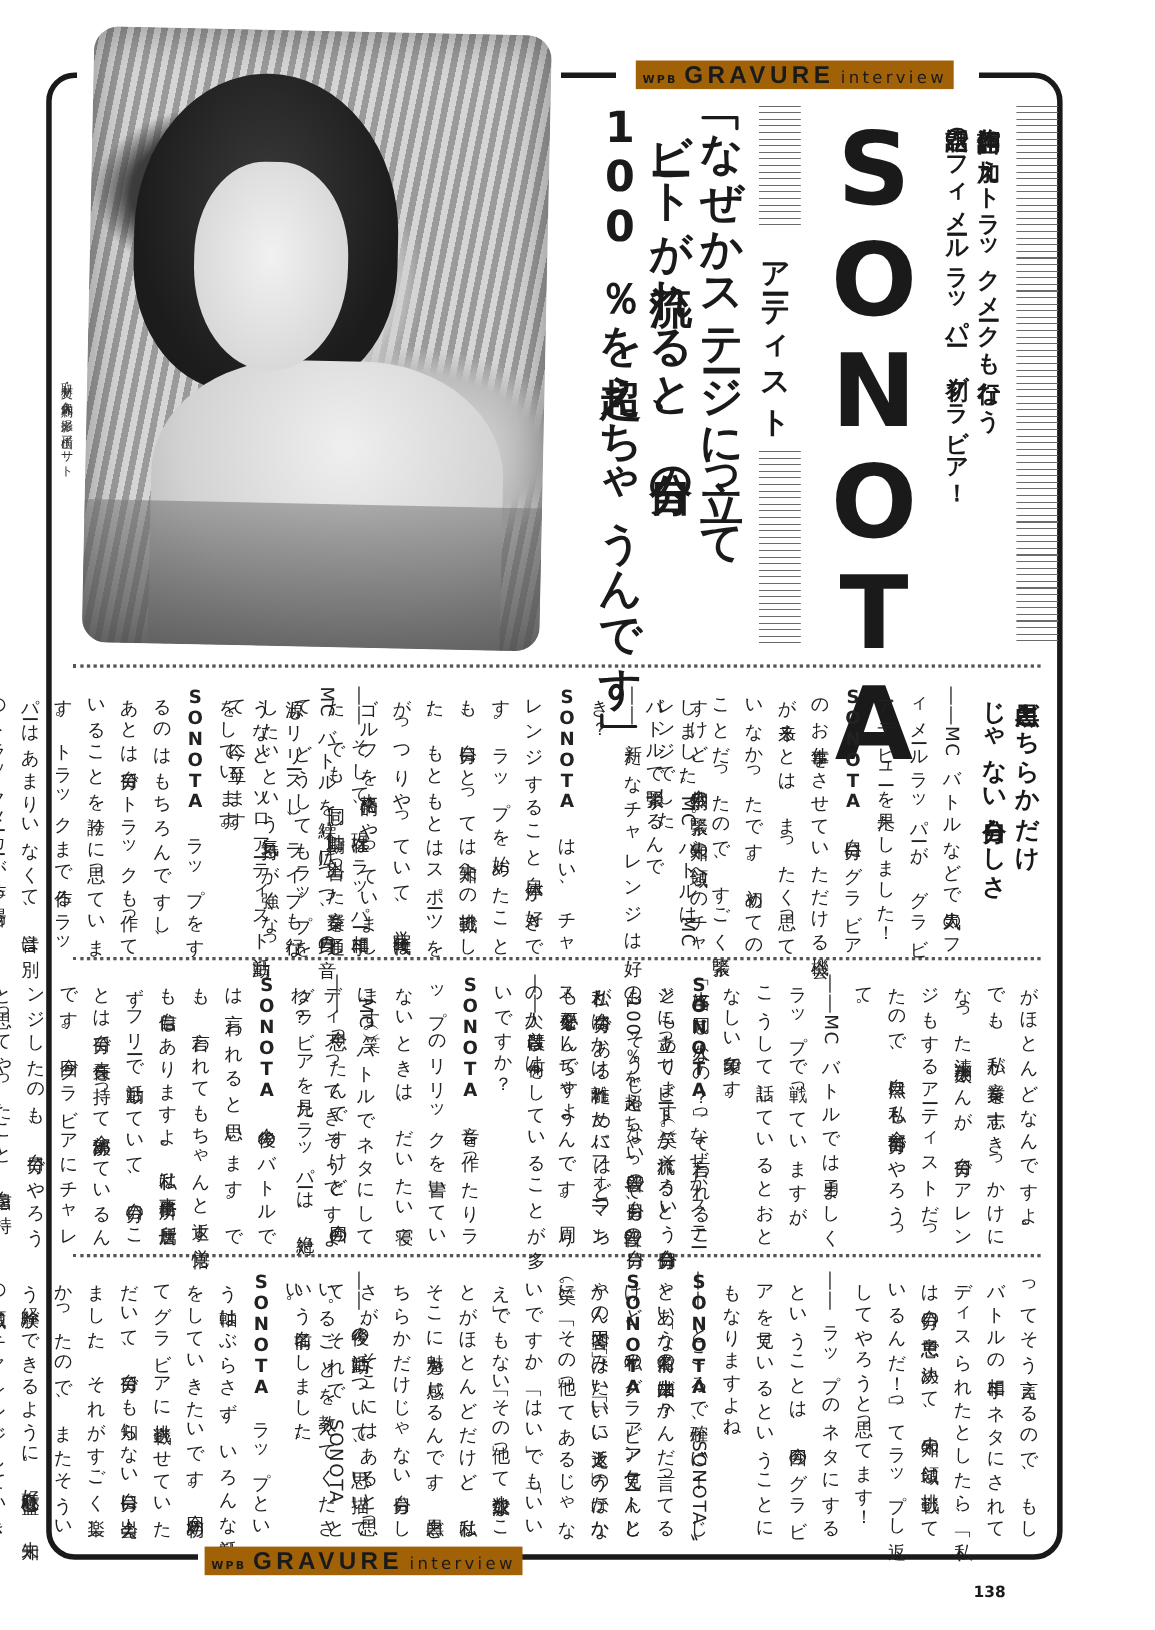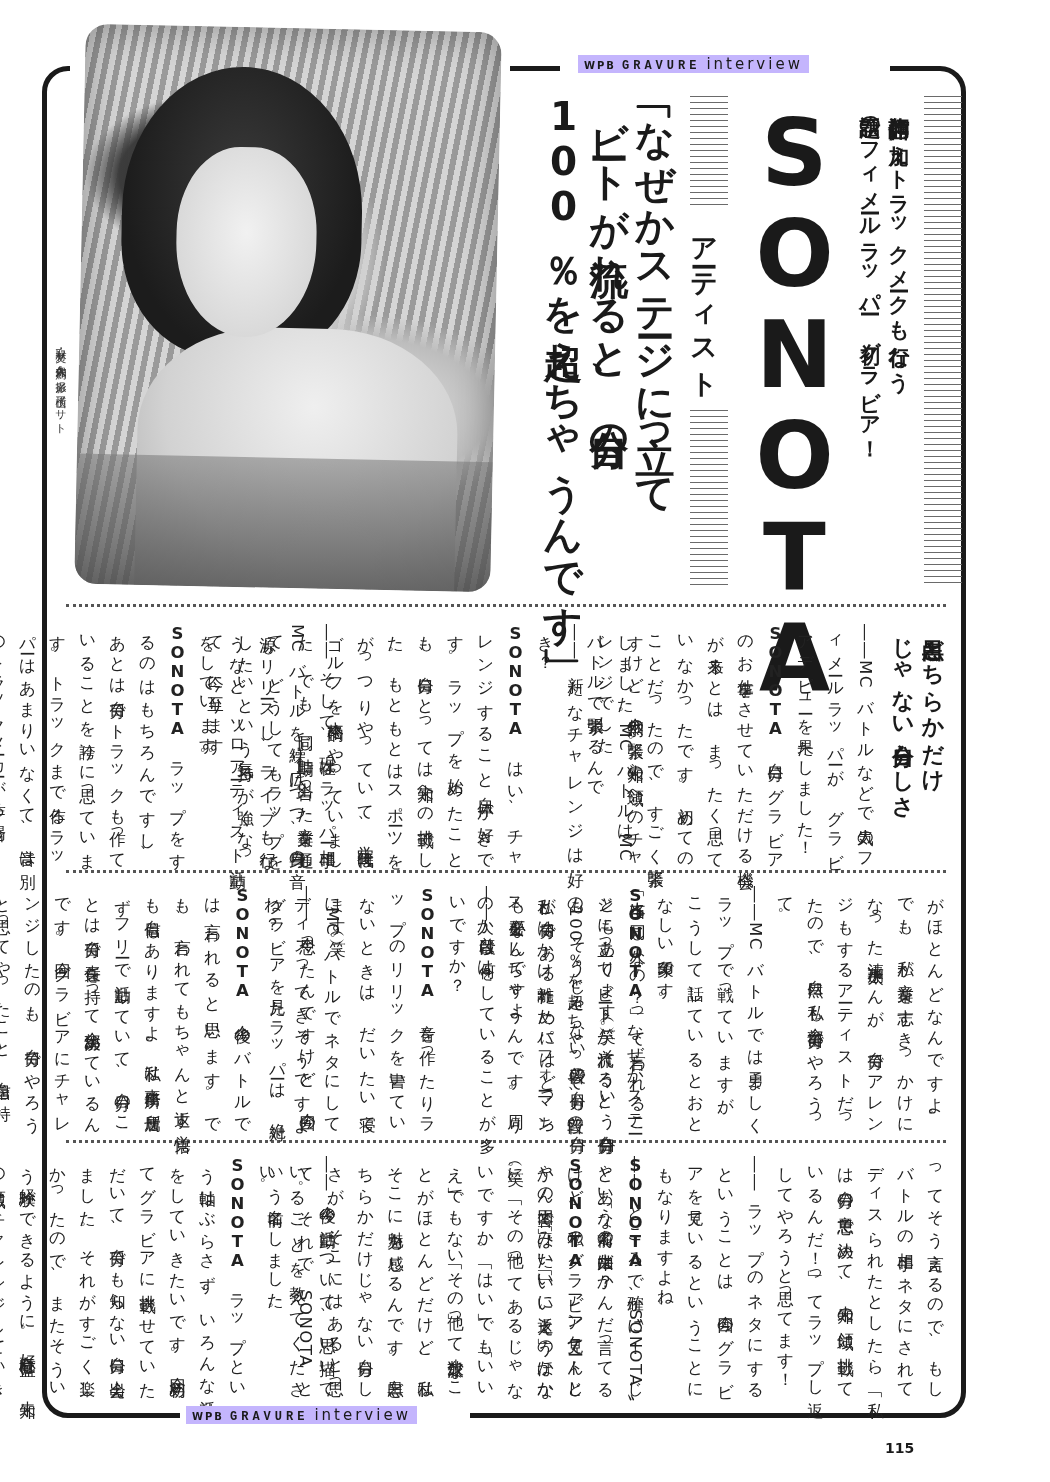--- a/index.html
+++ b/index.html
@@ -6,23 +6,23 @@
   body { width:1050px; height:1482px; position:relative; overflow:hidden;
          font-family:"DejaVu Sans", sans-serif; color:#1a1a1a; }
 
   
   .frame { position:absolute; left:42px; top:66px; width:924px; height:1352px;
            border:5px solid #1a1a1a; border-radius:26px; box-sizing:border-box; }
   .frame-gap-top { position:absolute; left:560px; top:58px; width:330px; height:16px; background:#fff; }
   .frame-gap-bottom { position:absolute; left:180px; top:1408px; width:290px; height:16px; background:#fff; }
   .frame-gap-photo { position:absolute; left:70px; top:58px; width:440px; height:16px; background:#fff; }
 
-  .brand { position:absolute; display:flex; align-items:baseline; gap:6px; background:#c4b5fd; padding:0 6px; }
+  .brand { position:absolute; display:flex; align-items:baseline; gap:6px; background:#a16207; padding:0 6px; }
   .brand .wpb { font-family:"DejaVu Sans", sans-serif; font-weight:bold; font-size:10px; letter-spacing:2px; }
-  .brand .grav { font-family:Liberation Mono, monospace; font-weight:bold; font-size:12px; letter-spacing:4px; }
+  .brand .grav { font-family:Liberation Sans, sans-serif; font-weight:bold; font-size:22px; letter-spacing:4px; }
   .brand .intv { font-family:"DejaVu Sans", sans-serif; font-weight:normal; font-size:15px; letter-spacing:3px; }
   .brand-top { left:578px; top:55px; }
   .brand-bottom { left:186px; top:1406px; }
 
   
   .photo { position:absolute; left:80px; top:28px; width:416px; height:560px;
            border-radius:22px; overflow:hidden; transform:rotate(1.2deg);
            background:
              radial-gradient(ellipse 120px 150px at 220px 230px, #e9e9e9 0%, #cfcfcf 45%, transparent 70%),
              radial-gradient(ellipse 170px 110px at 130px 150px, #2a2a2a 0%, #3d3d3d 55%, transparent 75%),
@@ -161,13 +161,13 @@
 <div class="col" style="left:62px; top:1156px; width:280px; height:235px;">
   <p><span>――今後の活動について、思い描いていることを教えてください。</span></p>
   <p><span class="sp">SONOTA</span><span>ラップという軸はぶらさず、いろんな活動をしていきたいです。今回初めてグラビアに挑戦させていただいて、自分でも知らない自分に出会えました。それがすごく楽しかったので、またそういう経験ができるように。好奇心旺盛に、未知の領域にチャレンジしていきたいです。</span></p>
 </div>
 
 <div class="brand brand-bottom">
   <span class="wpb">WPB</span>
   <span class="grav">GRAVURE</span>
   <span class="intv">interview</span>
 </div>
-<div class="pagenum">115</div>
+<div class="pagenum">138</div>
 
 </body></html>

